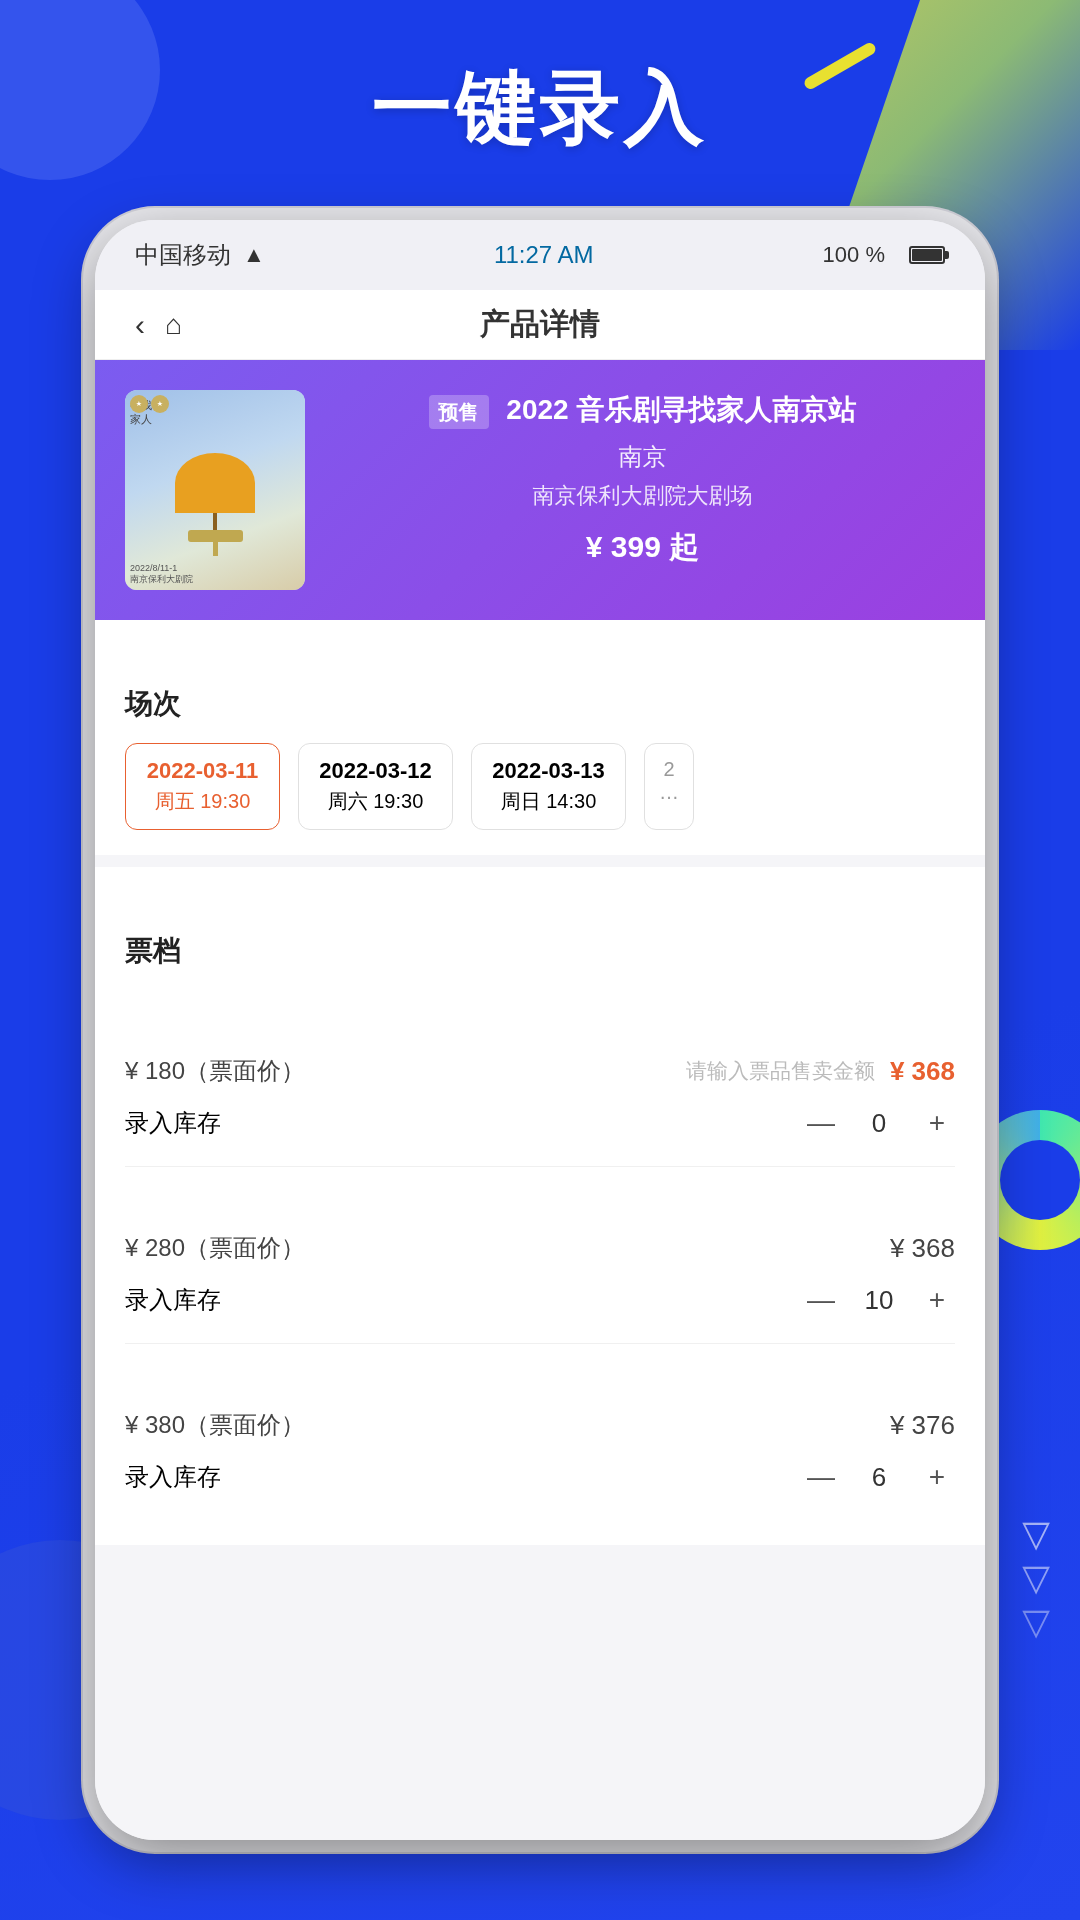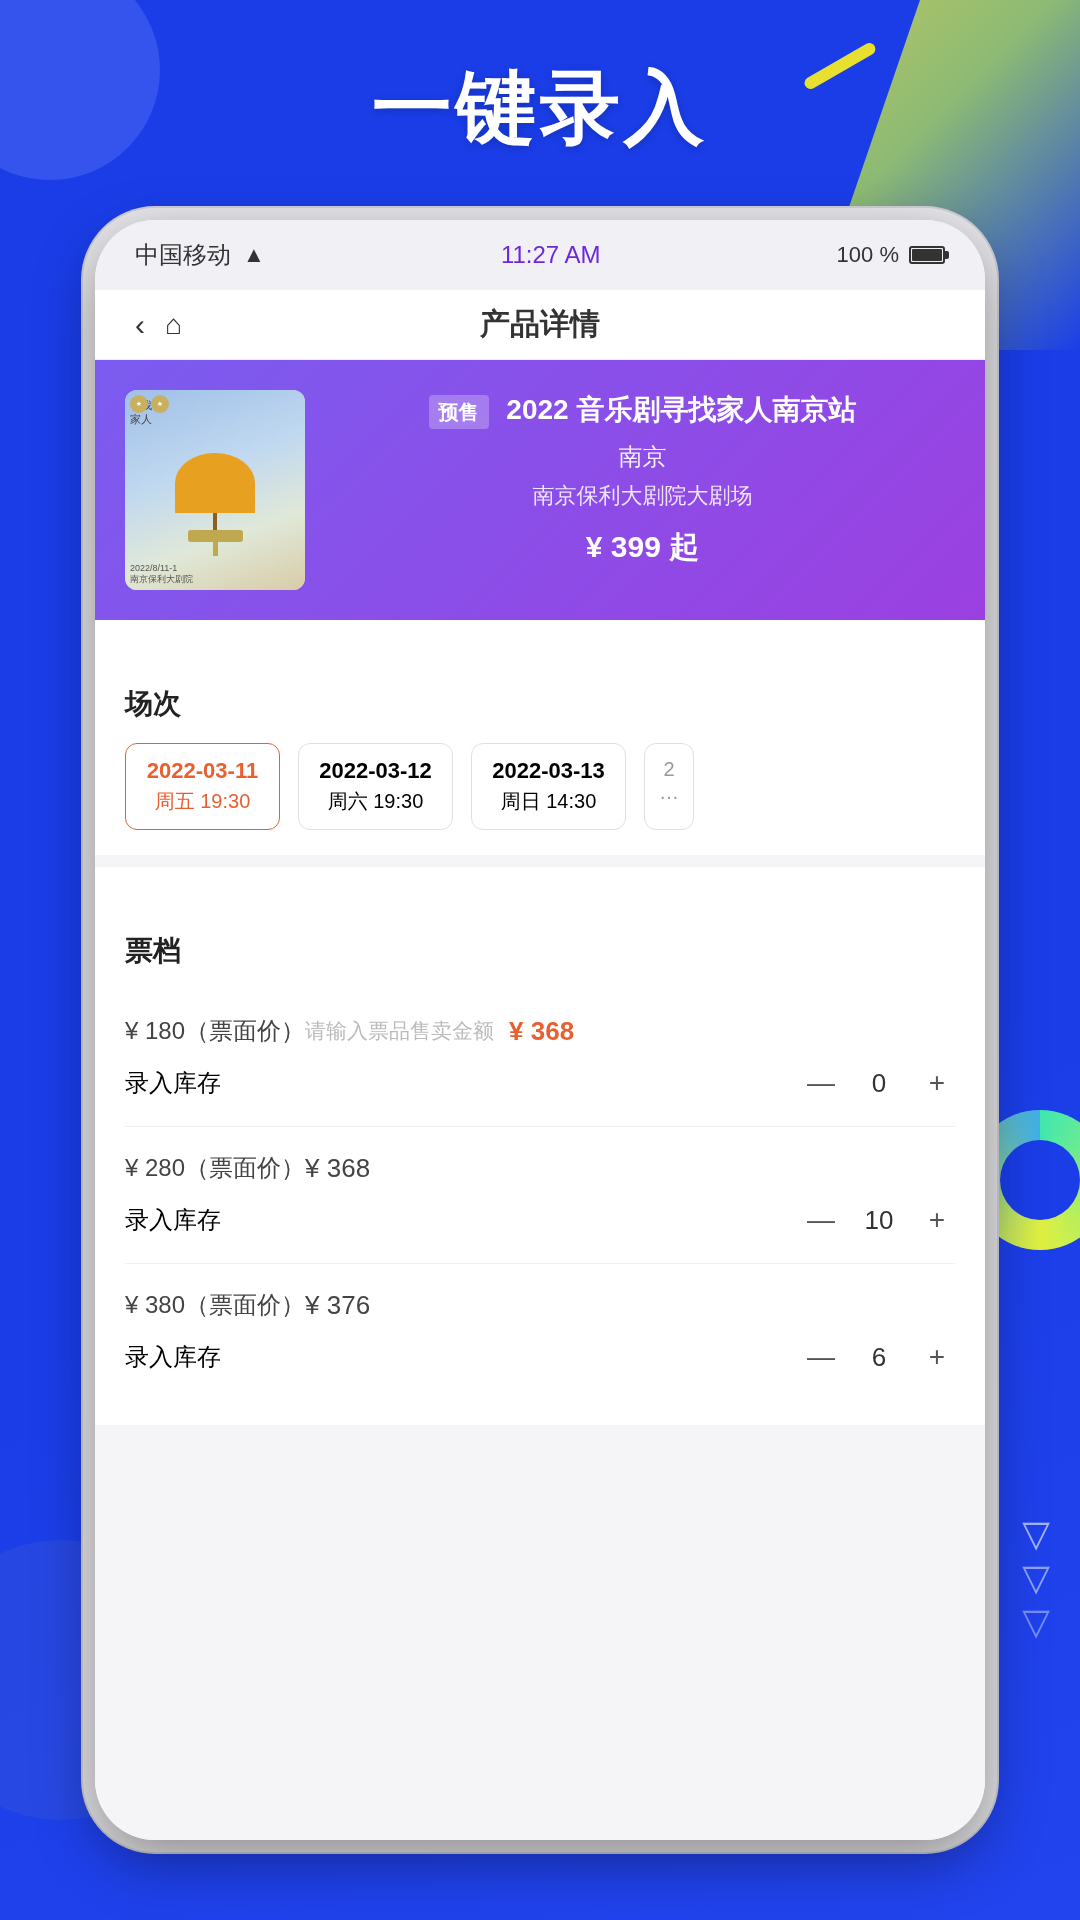--- a/index.html
+++ b/index.html
@@ -135,30 +135,30 @@
       align-items: center;
       gap: 12px;
     }
 
     .wifi-icon {
       font-size: 22px;
     }
 
     .status-center {
       font-size: 24px;
-      color: #6d28d9;
+      color: #0369a1;
       font-weight: 500;
     }
 
     .status-right {
       font-size: 22px;
       color: #333;
       display: flex;
       align-items: center;
-      gap: 10px;
+      gap: 24px;
       justify-content: space-between;
     }
 
     .battery-icon {
       width: 36px;
       height: 18px;
       border: 2px solid #333;
       border-radius: 3px;
       position: relative;
       display: inline-flex;
@@ -411,23 +411,24 @@
       padding: 25px 0;
       border-bottom: 1px solid #f0f0f0;
     }
 
     .ticket-tier:last-child {
       border-bottom: none;
     }
 
     .ticket-row {
       display: flex;
-      justify-content: flex-start;
+      justify-content: space-between;
       align-items: center;
       margin-bottom: 18px;
+      margin-top: 40px;
     }
 
     .ticket-face-price {
       font-size: 24px;
       color: #444;
     }
 
     .ticket-input-area {
       display: flex;
       align-items: center;

